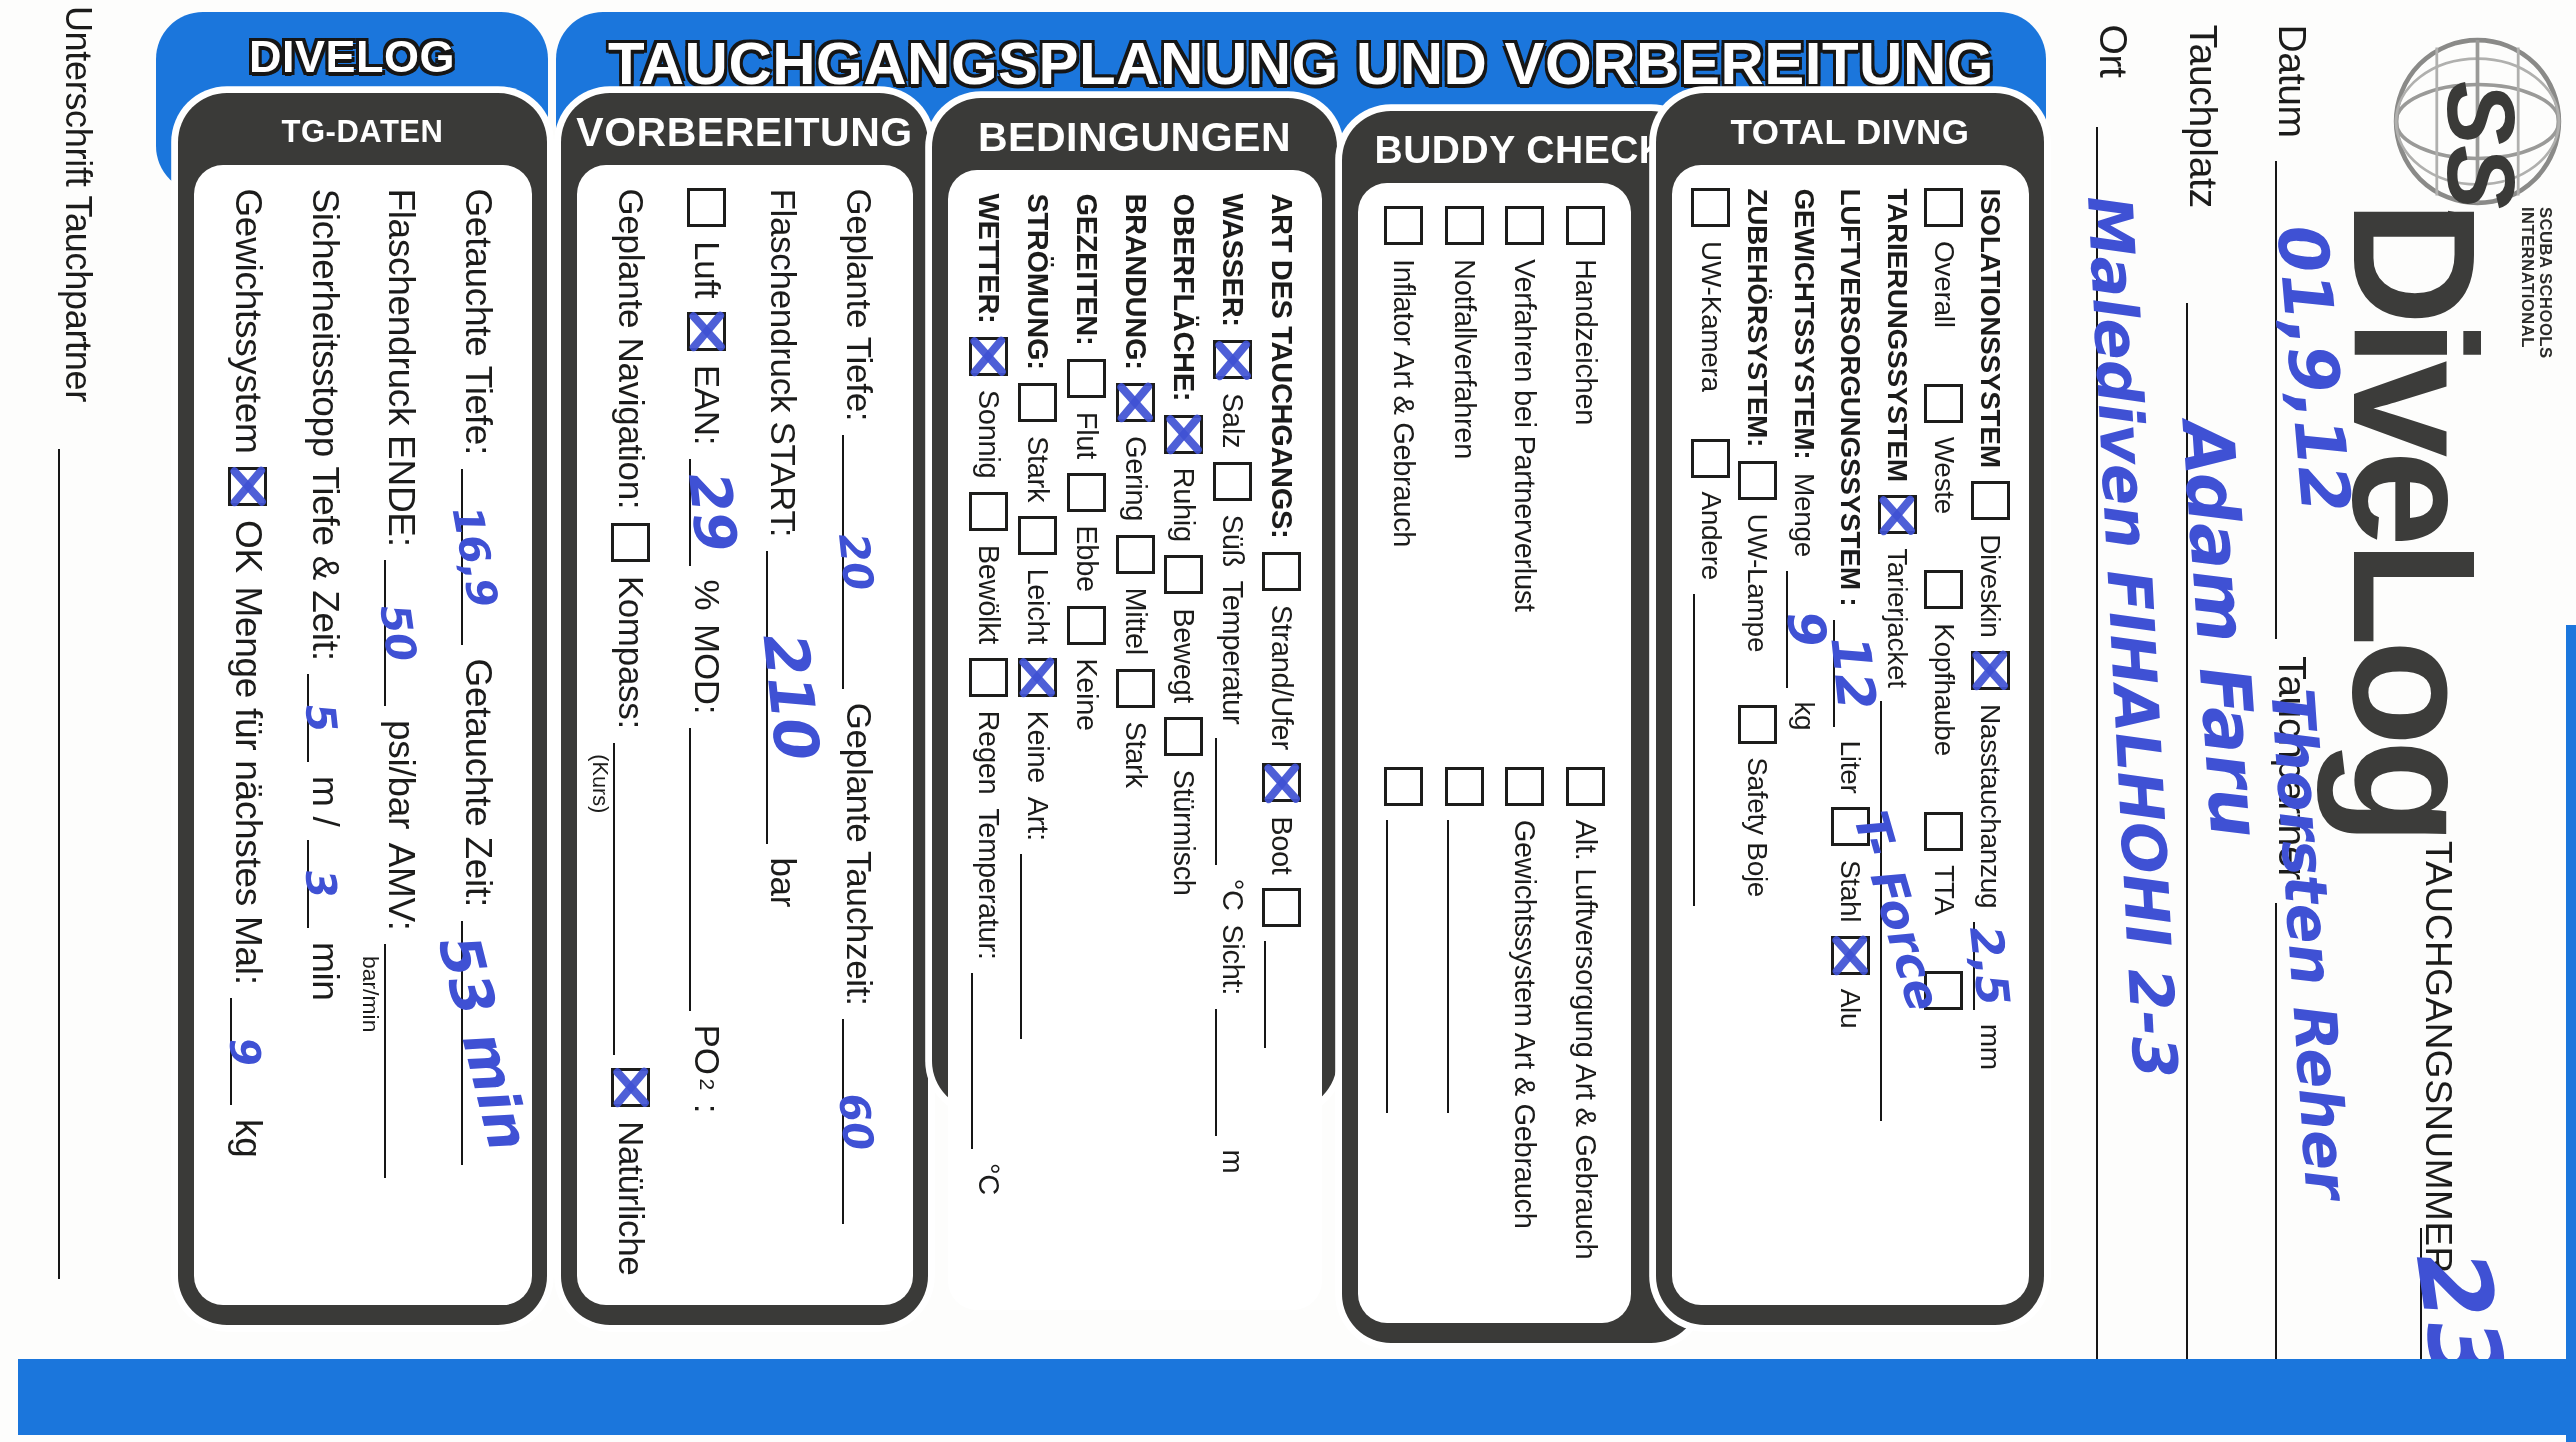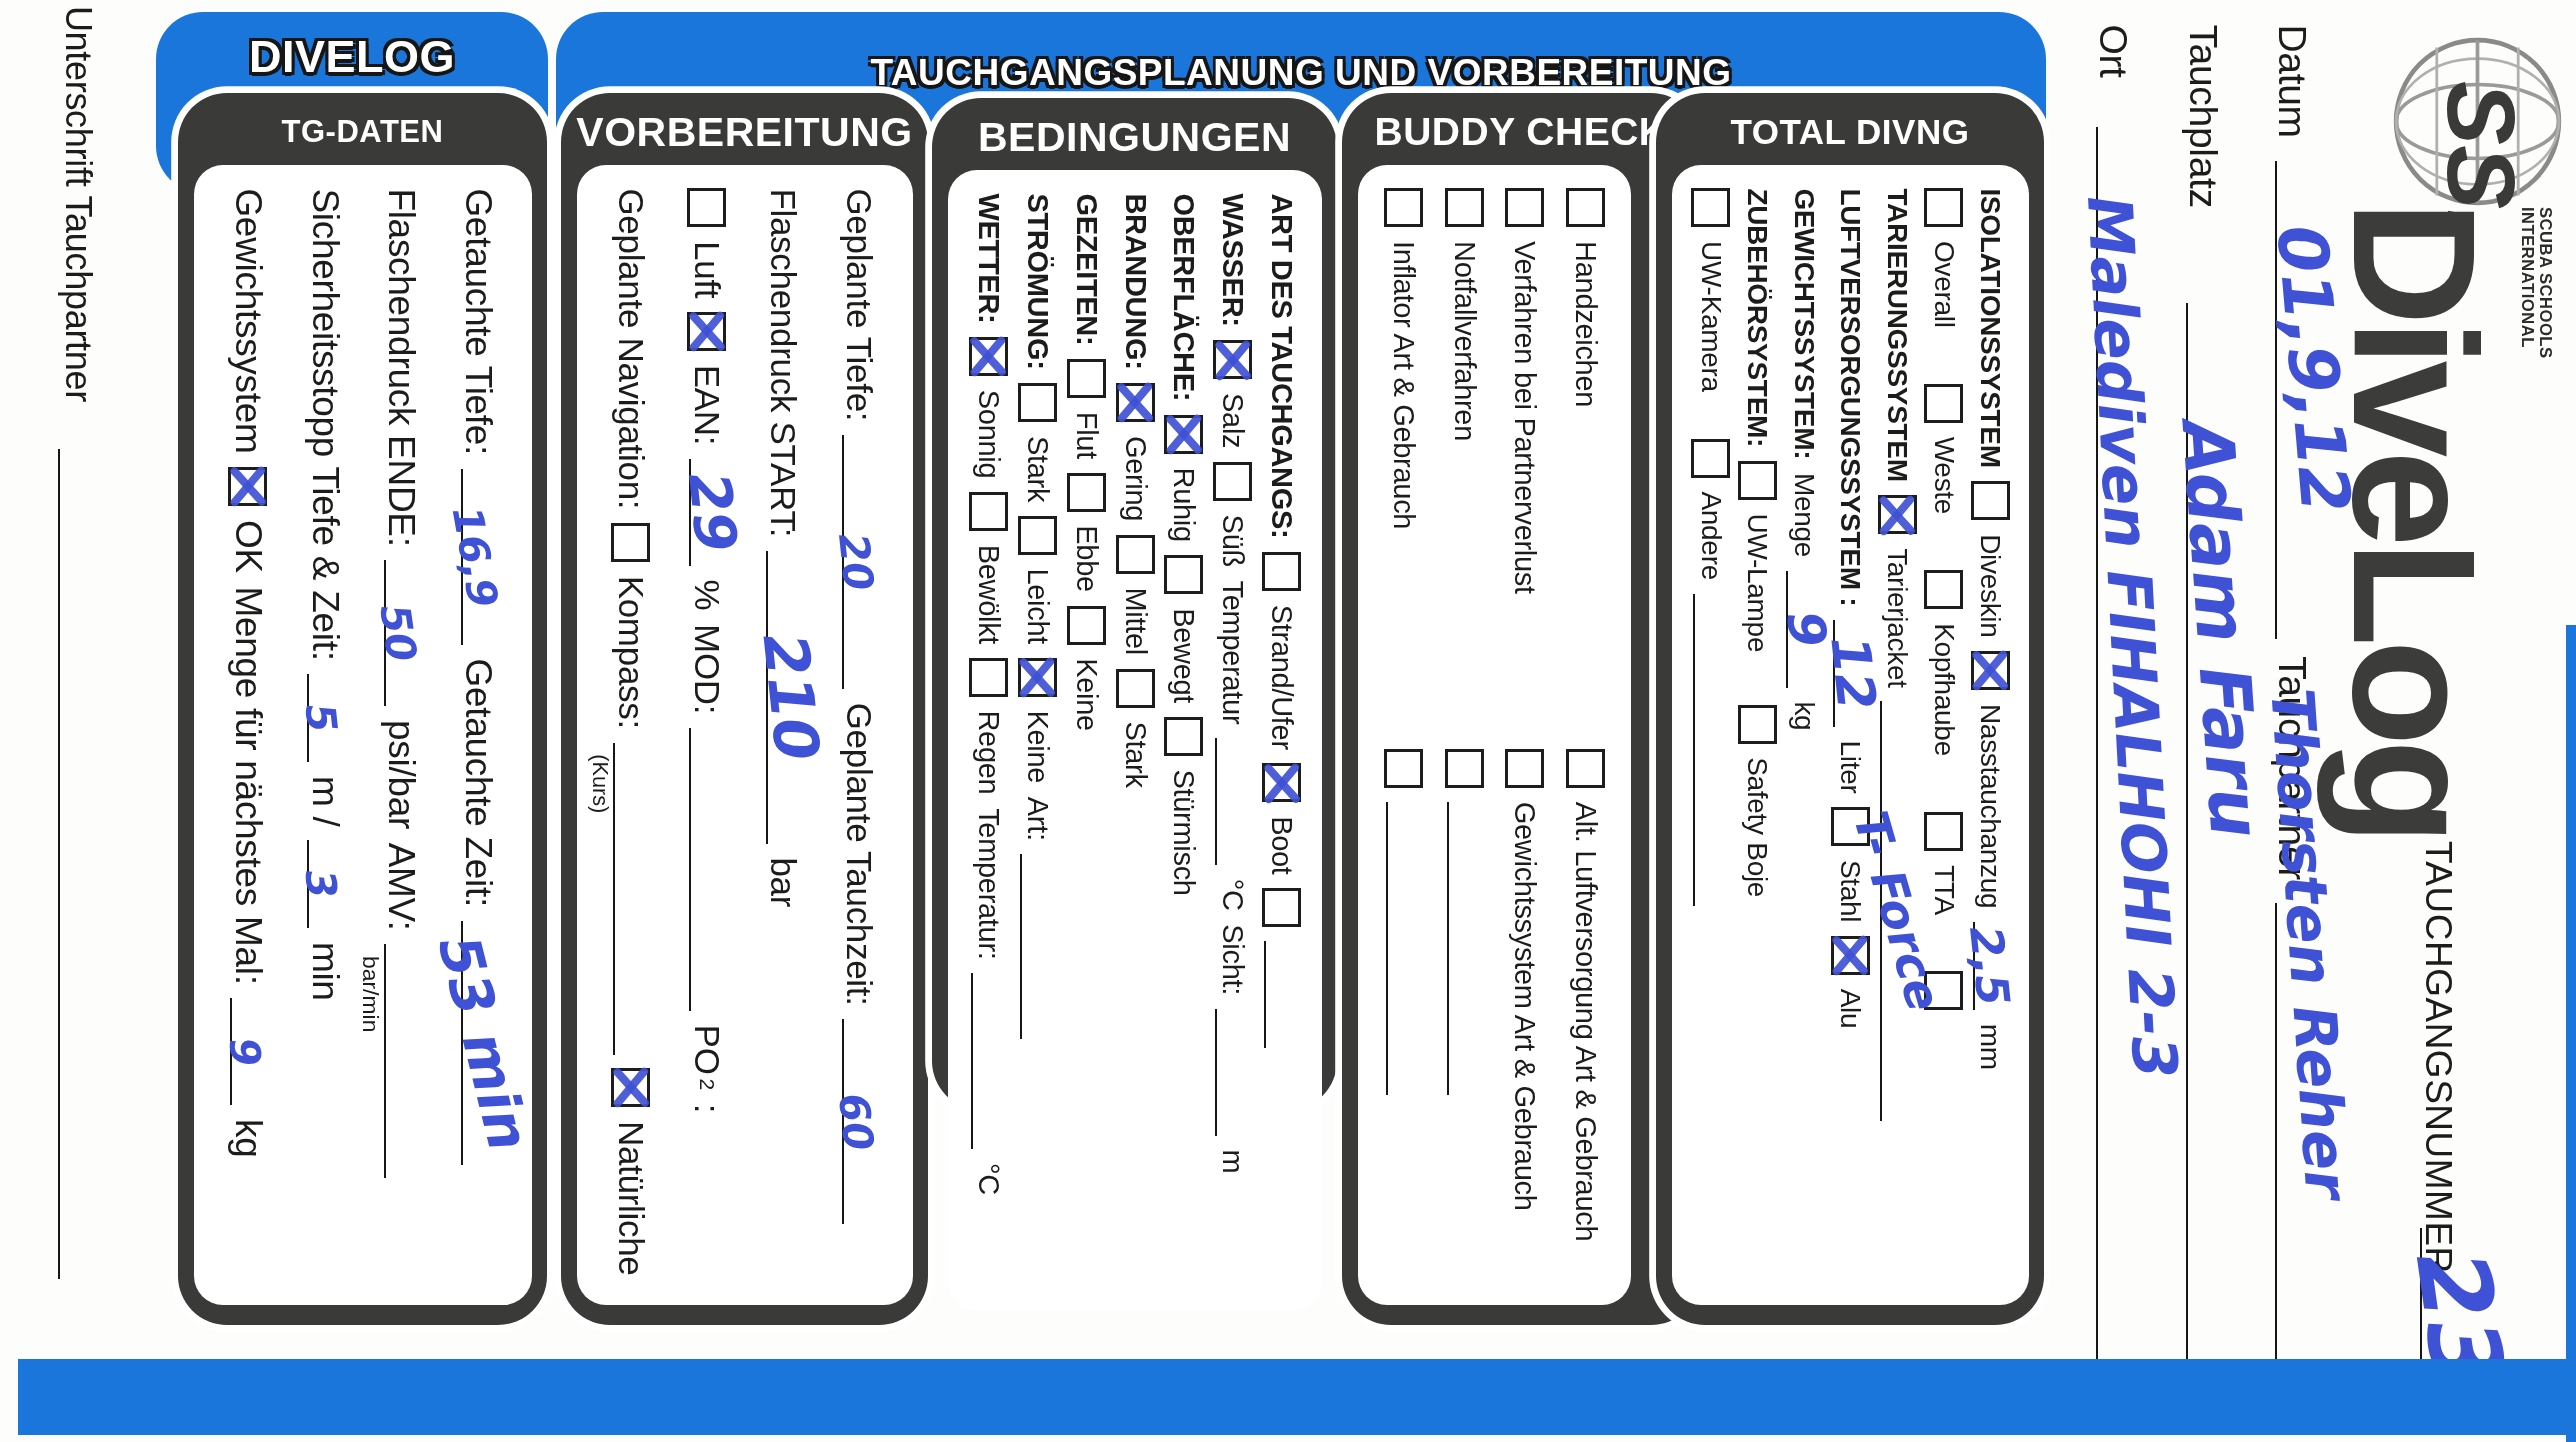--- a/index.html
+++ b/index.html
@@ -47,21 +47,21 @@
 
 <div id="page" style="--accent: #1b76dc; --hw: #3f51d4;">
 
   <div class="ghost abs" style="left:961px;top:678px;"></div>
 
   <div class="bluetab abs" style="left:156px;top:11.7px;width:392px;height:181px;">
     <div class="tabtitle" style="font-size:45px;padding-top:19.5px;">DIVELOG</div>
   </div>
 
   <div class="bluetab abs" style="left:556px;top:11.7px;width:1490px;height:176px;">
-    <div class="tabtitle" style="font-size:37px;padding-top:40px;">TAUCHGANGSPLANUNG UND VORBEREITUNG</div>
+    <div class="tabtitle" style="font-size:60px;padding-top:17px;">TAUCHGANGSPLANUNG UND VORBEREITUNG</div>
   </div>
 
   <div class="secbox abs" id="box-tg-daten" style="left:178px;top:93px;width:369px;height:1232px;">
     <div class="sechead" style="font-size:31px;">TG-DATEN</div>
     <div class="inner" style="left:15.6px;top:72px;width:338px;height:1140px;">
       <div class="rot" style="width:1140px;height:338px;">
           <div class="rows" style="font-size: 37px;">
             <div class="row">
               <span class="lbl">Getauchte Tiefe:</span>
               <span class="blank" style="width: 176px;">
@@ -236,21 +236,21 @@
               <span class="lbl">Regen</span>
               <span class="lbl">Temperatur:</span>
               <span class="blank" style="width: 176px;"></span>
               <span class="lbl">°C</span>
             </div>
           </div>
         </div>
     </div>
   </div>
 
-  <div class="secbox abs" id="box-buddy-check" style="left:1342px;top:93px;width:358px;height:1232px;">
+  <div class="secbox abs" id="box-buddy-check" style="left:1342px;top:111px;width:358px;height:1232px;">
     <div class="sechead" style="font-size:39px;">BUDDY CHECK</div>
     <div class="inner" style="left:15.6px;top:72px;width:273px;height:1140px;">
       <div class="rot" style="width:1140px;height:273px;">
           <div class="rows" style="font-size: 29px;">
             <div class="row">
               <div class="cell" style="width: 547px;">
                 <span class="cb"></span>
                 <span class="lbl">Handzeichen</span>
               </div>
               <div class="cell" style="width: auto;">

